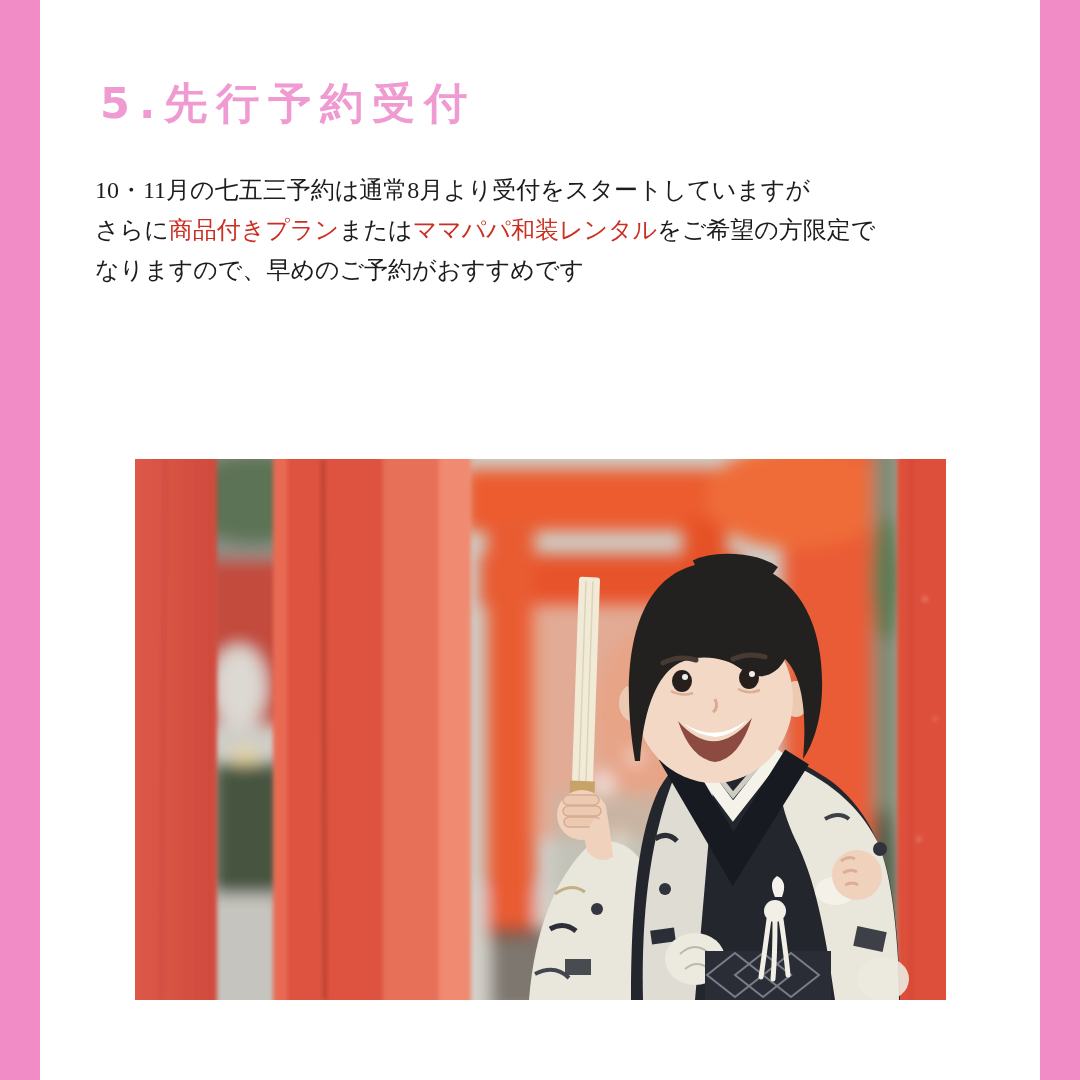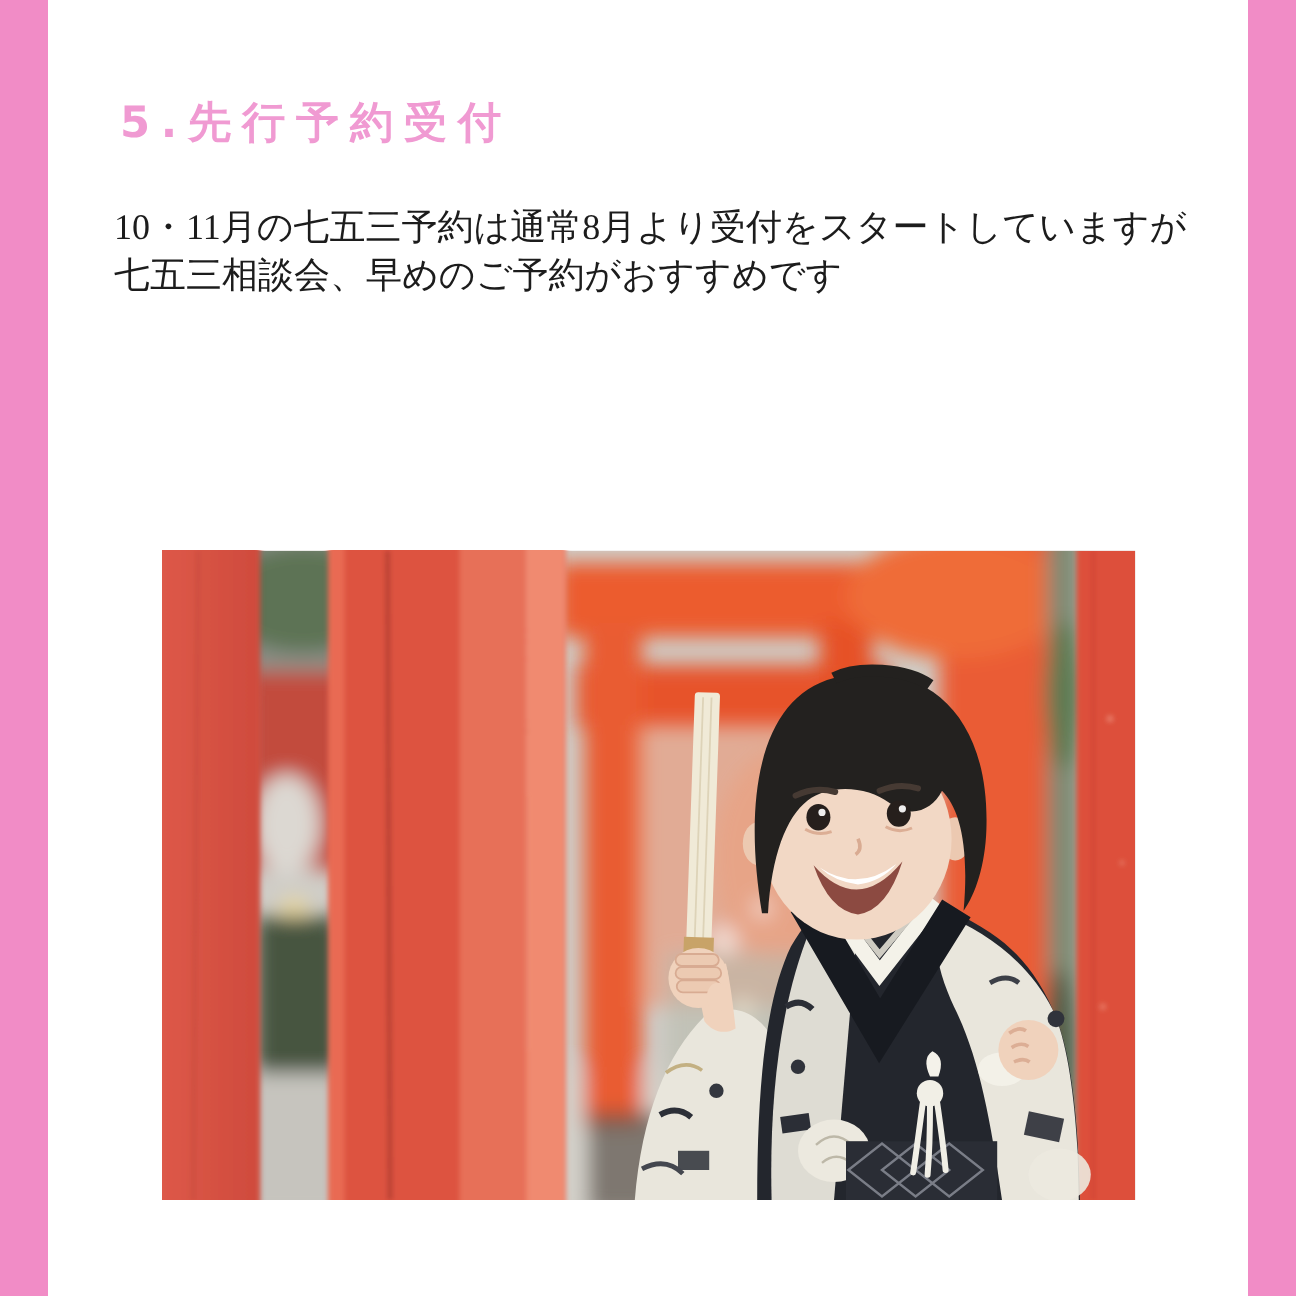--- a/index.html
+++ b/index.html
@@ -7,28 +7,28 @@
     width:1080px;height:1080px;position:relative;overflow:hidden;
     background:#ffffff;
     font-family:"Liberation Sans", sans-serif;
   }
   .canvas{position:absolute;inset:0;background:var(--background,#ffffff);}
   .side-strip{position:absolute;top:0;bottom:0;width:40px;background:var(--side_strip_pink,#f18cc6);}
   .side-strip.left{left:0;}
   .side-strip.right{right:0;}
   .heading{
     position:absolute;left:100px;top:74px;margin:0;
-    font-size:36px;font-weight:bold;letter-spacing:9px;line-height:58px;
+    font-size:43px;font-weight:bold;letter-spacing:9px;line-height:58px;
     color:var(--heading_pink,#f09ad2);
     font-family:"DejaVu Sans","Liberation Sans",sans-serif;
   }
   .announcement{
     position:absolute;left:95px;top:170px;width:940px;
     font-family:"Liberation Serif","DejaVu Serif",serif;
-    font-size:30px;line-height:40px;color:var(--body_text,#1c1c1c);
+    font-size:24px;line-height:40px;color:var(--body_text,#1c1c1c);
   }
   .announcement p{margin:0;white-space:nowrap;}
   .red{color:var(--highlight_red,#cb2f24);}
   .photo{
     position:absolute;left:135px;top:459px;width:811px;height:541px;
     margin:0;overflow:hidden;background:#cfcdc7;
   }
   .photo svg{display:block;width:100%;height:100%;}
 </style>
 </head>
@@ -36,21 +36,22 @@
 
 <div class="canvas">
 
   <div class="side-strip left"></div>
   <div class="side-strip right"></div>
 
   <h1 class="heading">5.先行予約受付</h1>
 
   <div class="announcement">
     <p>10・11月の七五三予約は通常8月より受付をスタートしていますが</p>
-    <p>七五三相談会、早めのご予約がおすすめです</p>
+    <p><span>さらに</span><span class="red">商品付きプラン</span><span>または</span><span class="red">ママパパ和装レンタル</span><span>をご希望の方限定で</span></p>
+    <p>なりますので、早めのご予約がおすすめです</p>
   </div>
 
   <figure class="photo">
     <svg viewBox="0 0 811 541" xmlns="http://www.w3.org/2000/svg" role="img">
       <defs>
         <filter id="b8" x="-30%" y="-30%" width="160%" height="160%">
             <feGaussianBlur stdDeviation="8"></feGaussianBlur>
           </filter>
         <filter id="b4" x="-30%" y="-30%" width="160%" height="160%">
             <feGaussianBlur stdDeviation="4"></feGaussianBlur>

